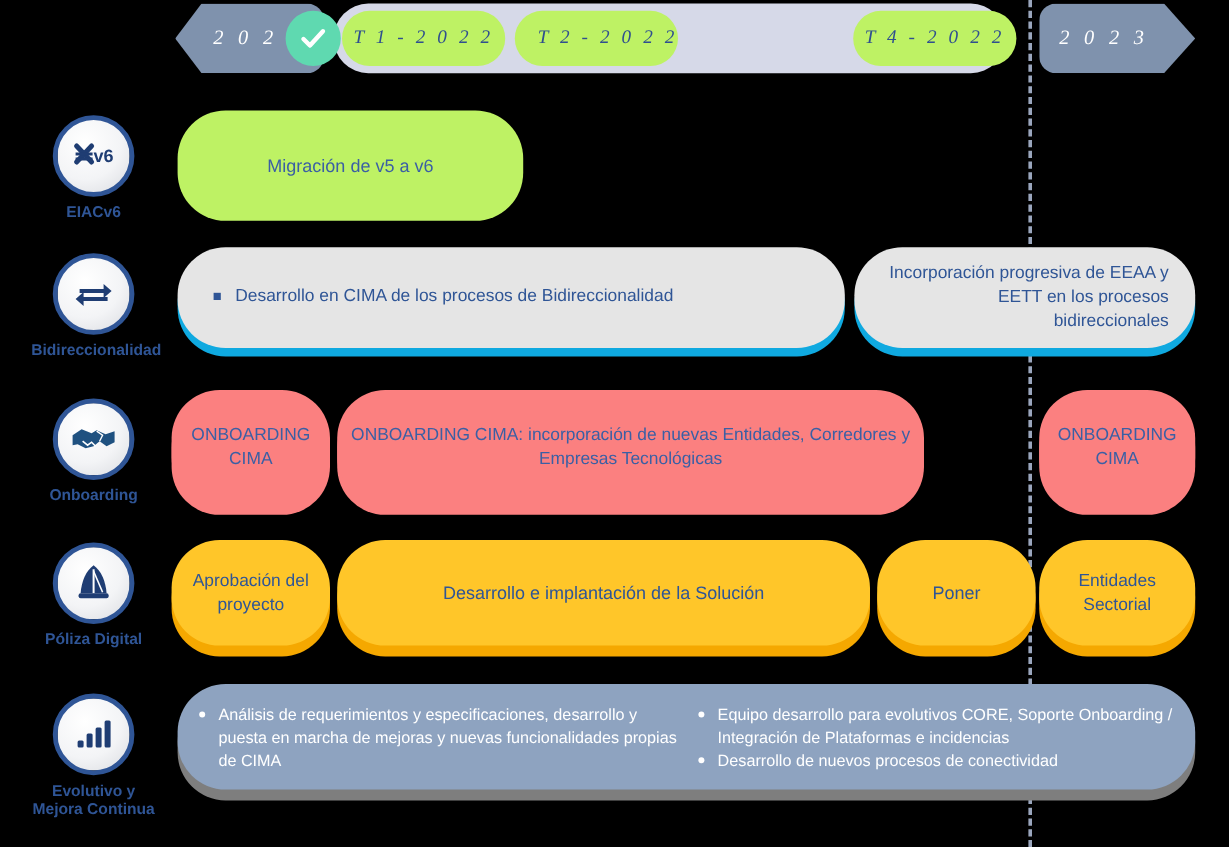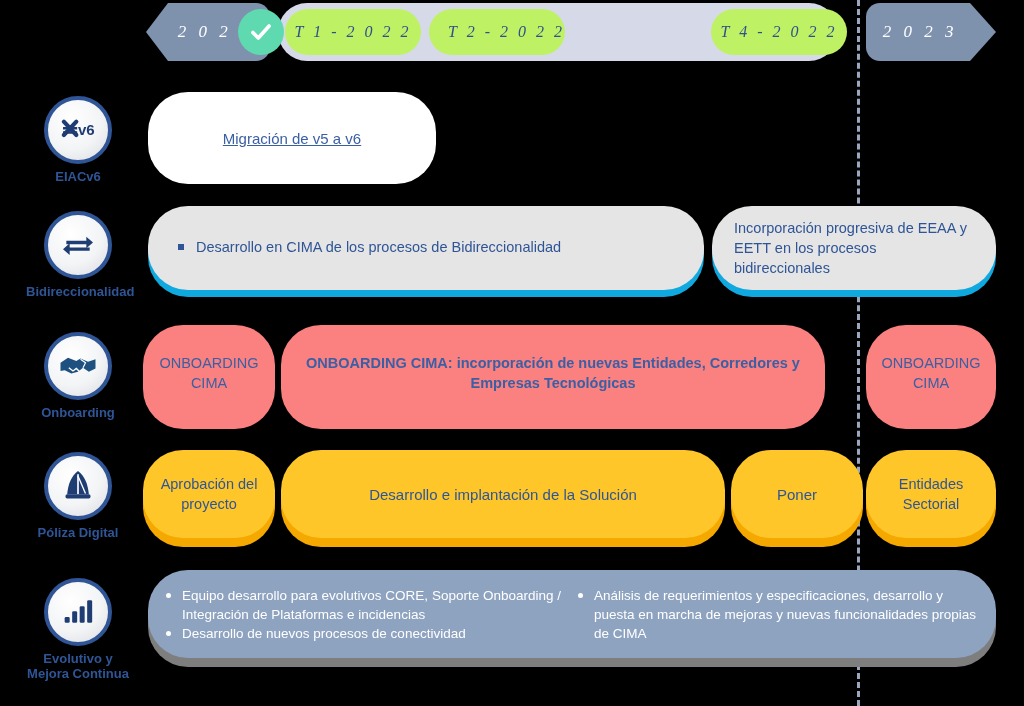--- a/index.html
+++ b/index.html
@@ -73,21 +73,21 @@
 
   
   .pill{
     position:absolute;border-radius:40px;
     display:flex;align-items:center;
     box-sizing:border-box;
   }
   .pill .ctext{width:100%;}
   .center{justify-content:center;text-align:center;}
 
-  .p-green{background:#ffffff;color:#3b5fa4;text-decoration:underline;}
+  .p-green{background:#bef264;color:#3b5fa4;}
   .p-blue{background:#e5e5e5;color:#2f5596;box-shadow:0 7px 0 0 #0fa9e0;}
   .p-red{background:#fb8080;color:#3b5fa4;}
   .p-red.sh{box-shadow:0 8px 0 0 #fb8080;}
   .p-yellow{background:#ffc629;color:#2f5596;box-shadow:0 9px 0 0 #f5a800;}
   .p-grey{background:#8ea3c0;color:#ffffff;box-shadow:0 9px 0 0 #7e7e7e;}
 
   .txt14{font-size:14.5px;line-height:20px;}
   .txt13{font-size:13.5px;line-height:19px;}
   .txt15{font-size:15px;line-height:21px;}
 
@@ -195,29 +195,29 @@
   <div class="pill p-green center txt15" style="left:148px;top:92px;width:288px;height:92px;">
     <span class="ctext">Migración de v5 a v6</span>
   </div>
 
   <div class="pill p-blue txt14" style="left:148px;top:206px;width:556px;height:84px;padding:0 26px;">
     <ul class="bl">
       <li>Desarrollo en CIMA de los procesos de Bidireccionalidad</li>
     </ul>
   </div>
 
-  <div class="pill p-blue txt14" style="left:712px;top:206px;width:284px;height:84px;padding:0 22px;">
+  <div class="pill p-blue txt14" style="left:712px;top:206px;width:284px;height:84px;padding:0 22px;text-align:right;">
     <span class="ctext">Incorporación progresiva de EEAA y EETT en los procesos bidireccionales</span>
   </div>
 
   <div class="pill p-red sh center txt14" style="left:143px;top:325px;width:132px;height:96px;padding:0 10px;">
     <span class="ctext">ONBOARDING CIMA</span>
   </div>
 
-  <div class="pill p-red sh center txt14" style="left:281px;top:325px;width:544px;height:96px;padding:0 10px;font-weight:bold;">
+  <div class="pill p-red sh center txt14" style="left:281px;top:325px;width:489px;height:96px;padding:0 10px;">
     <span class="ctext">ONBOARDING CIMA: incorporación de nuevas Entidades, Corredores y Empresas Tecnológicas</span>
   </div>
 
   <div class="pill p-red sh center txt14" style="left:866px;top:325px;width:130px;height:96px;padding:0 10px;">
     <span class="ctext">ONBOARDING CIMA</span>
   </div>
 
   <div class="pill p-yellow center txt14" style="left:143px;top:450px;width:132px;height:88px;padding:0 8px;">
     <span class="ctext">Aprobación del proyecto</span>
   </div>
@@ -229,23 +229,23 @@
   <div class="pill p-yellow center txt15" style="left:731px;top:450px;width:132px;height:88px;padding:0 8px;">
     <span class="ctext">Poner</span>
   </div>
 
   <div class="pill p-yellow center txt14" style="left:866px;top:450px;width:130px;height:88px;padding:0 8px;">
     <span class="ctext">Entidades Sectorial</span>
   </div>
 
   <div class="pill p-grey txt13" style="left:148px;top:570px;width:848px;height:88px;padding:0 14px;">
     <div style="display:flex;width:100%;gap:8px;">
+      <ul class="bl bd" style="flex:1;">
+        <li>Análisis de requerimientos y especificaciones, desarrollo y puesta en marcha de mejoras y nuevas funcionalidades propias de CIMA</li>
+      </ul>
       <ul class="bl bd" style="flex:0 0 404px;">
         <li>Equipo desarrollo para evolutivos CORE, Soporte Onboarding / Integración de Plataformas e incidencias</li>
         <li>Desarrollo de nuevos procesos de conectividad</li>
       </ul>
-      <ul class="bl bd" style="flex:1;">
-        <li>Análisis de requerimientos y especificaciones, desarrollo y puesta en marcha de mejoras y nuevas funcionalidades propias de CIMA</li>
-      </ul>
     </div>
   </div>
 
 </div>
 
 </body></html>

